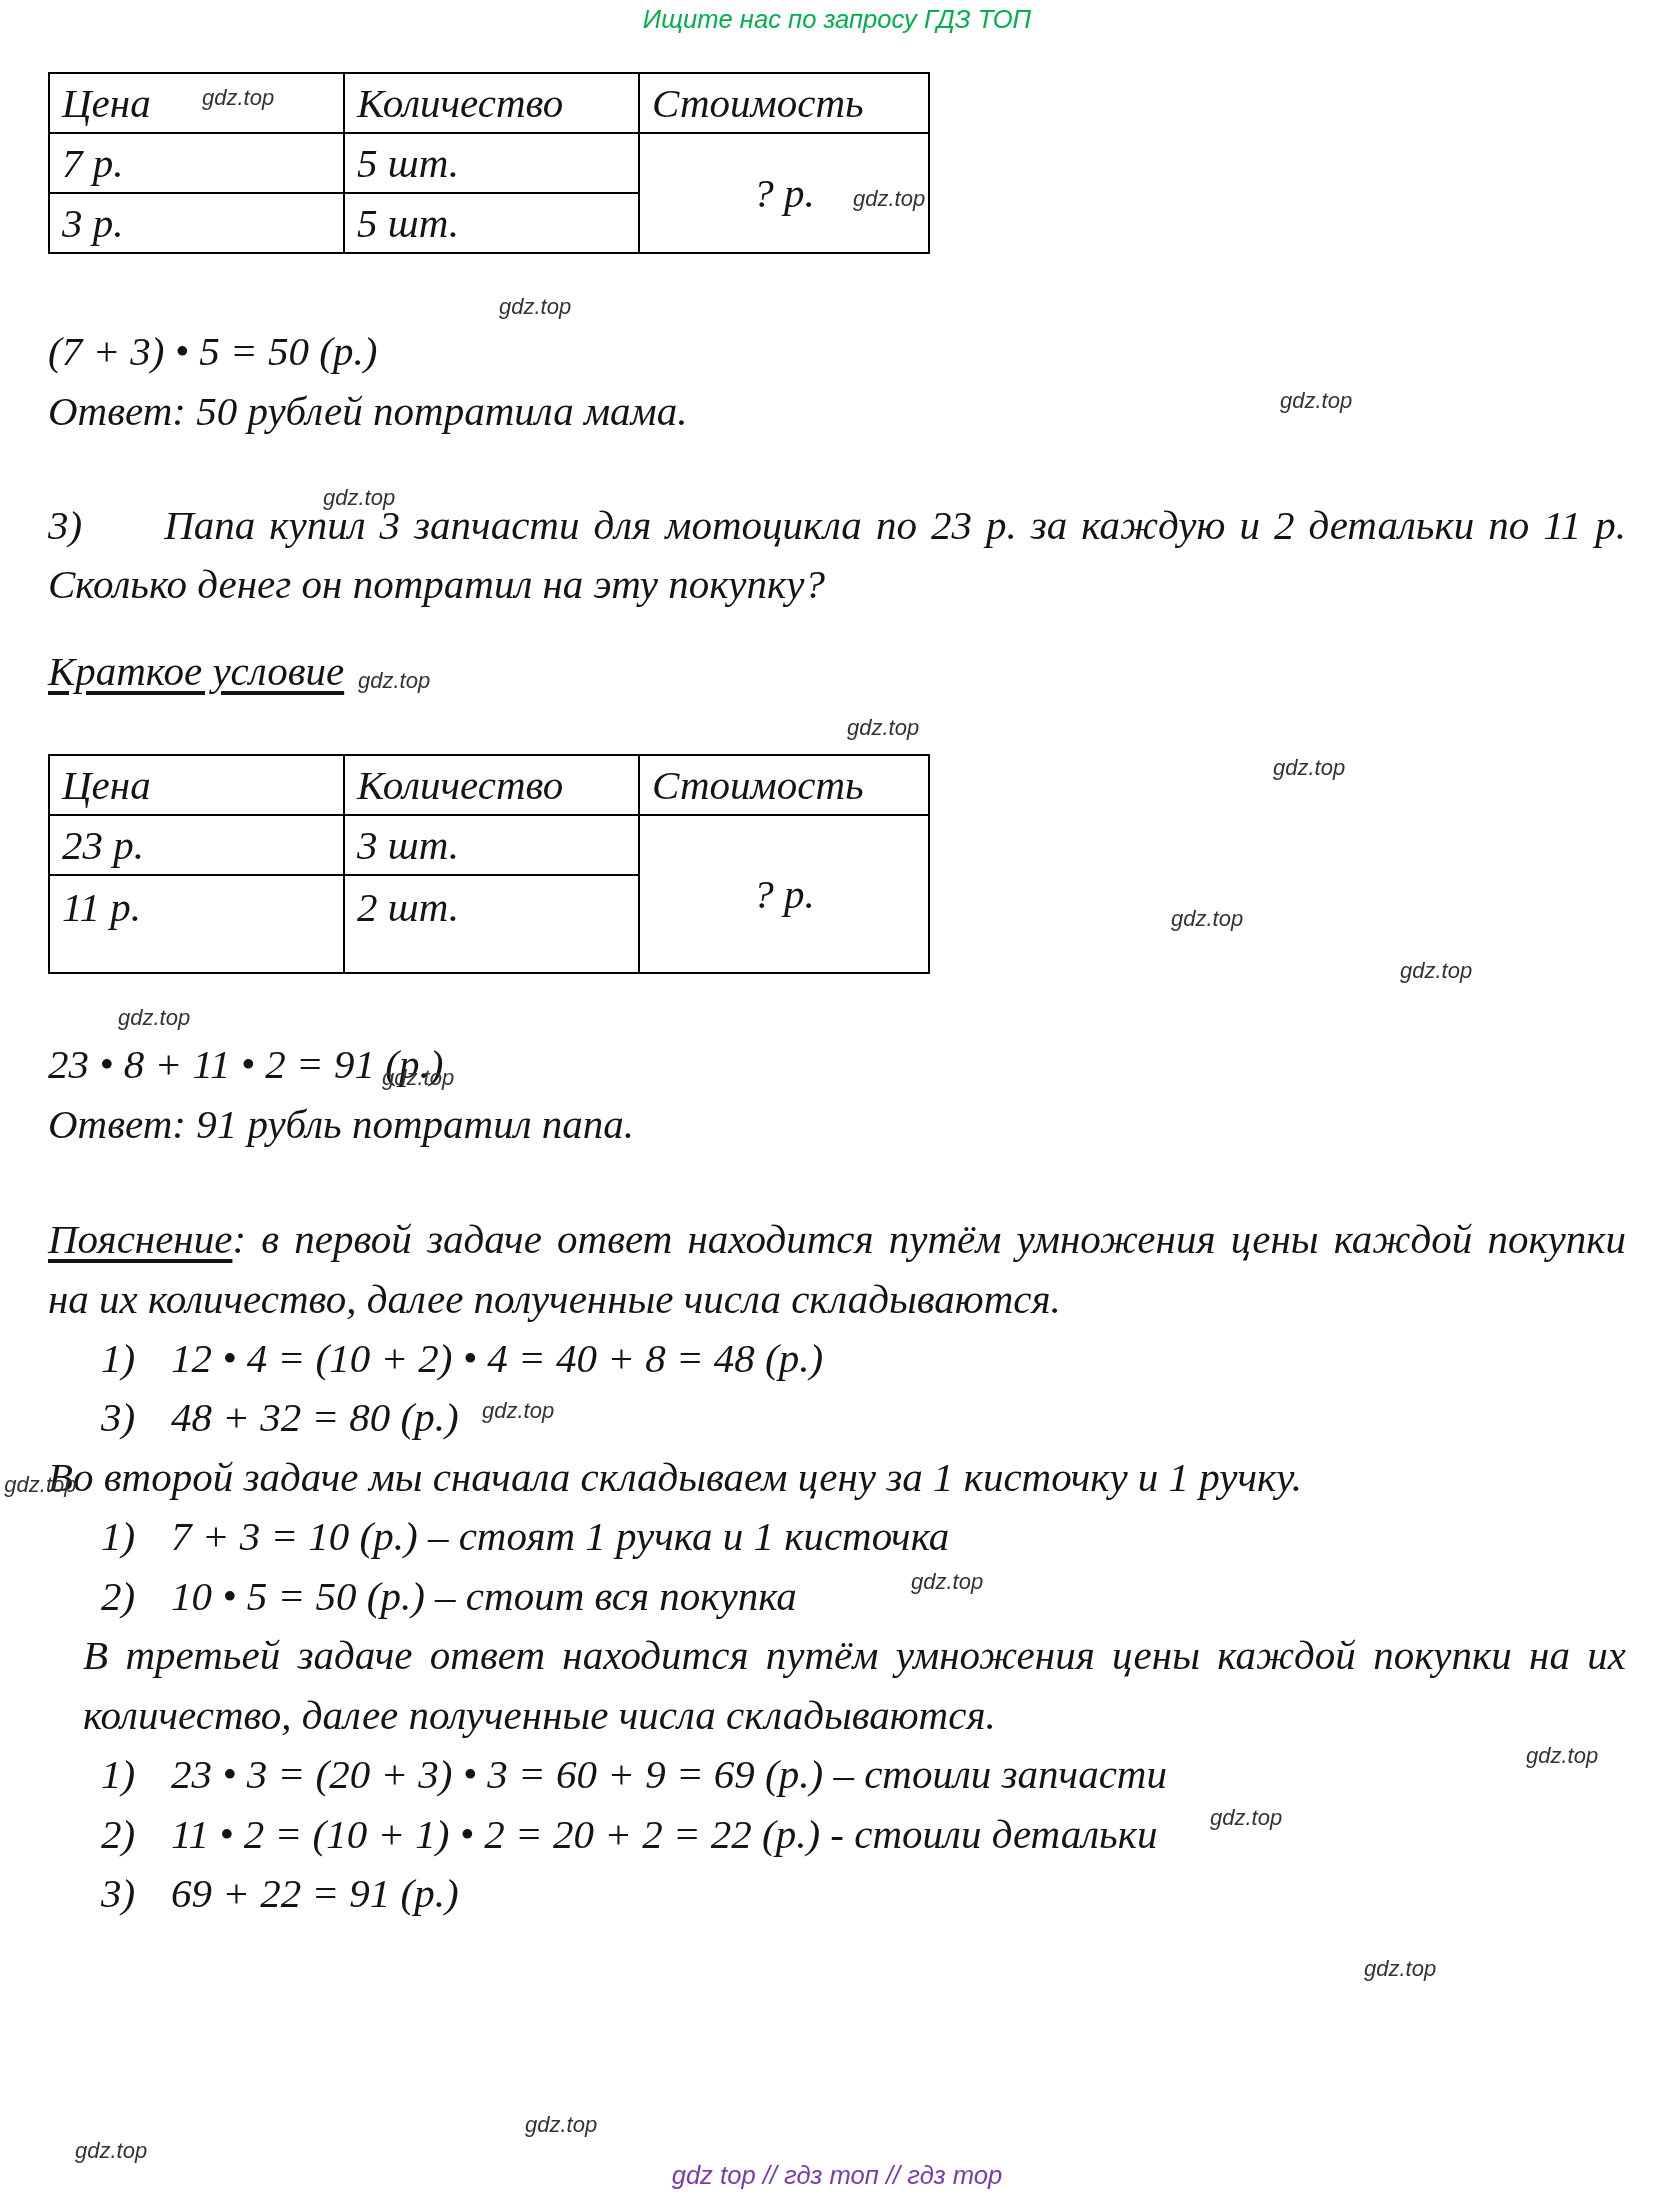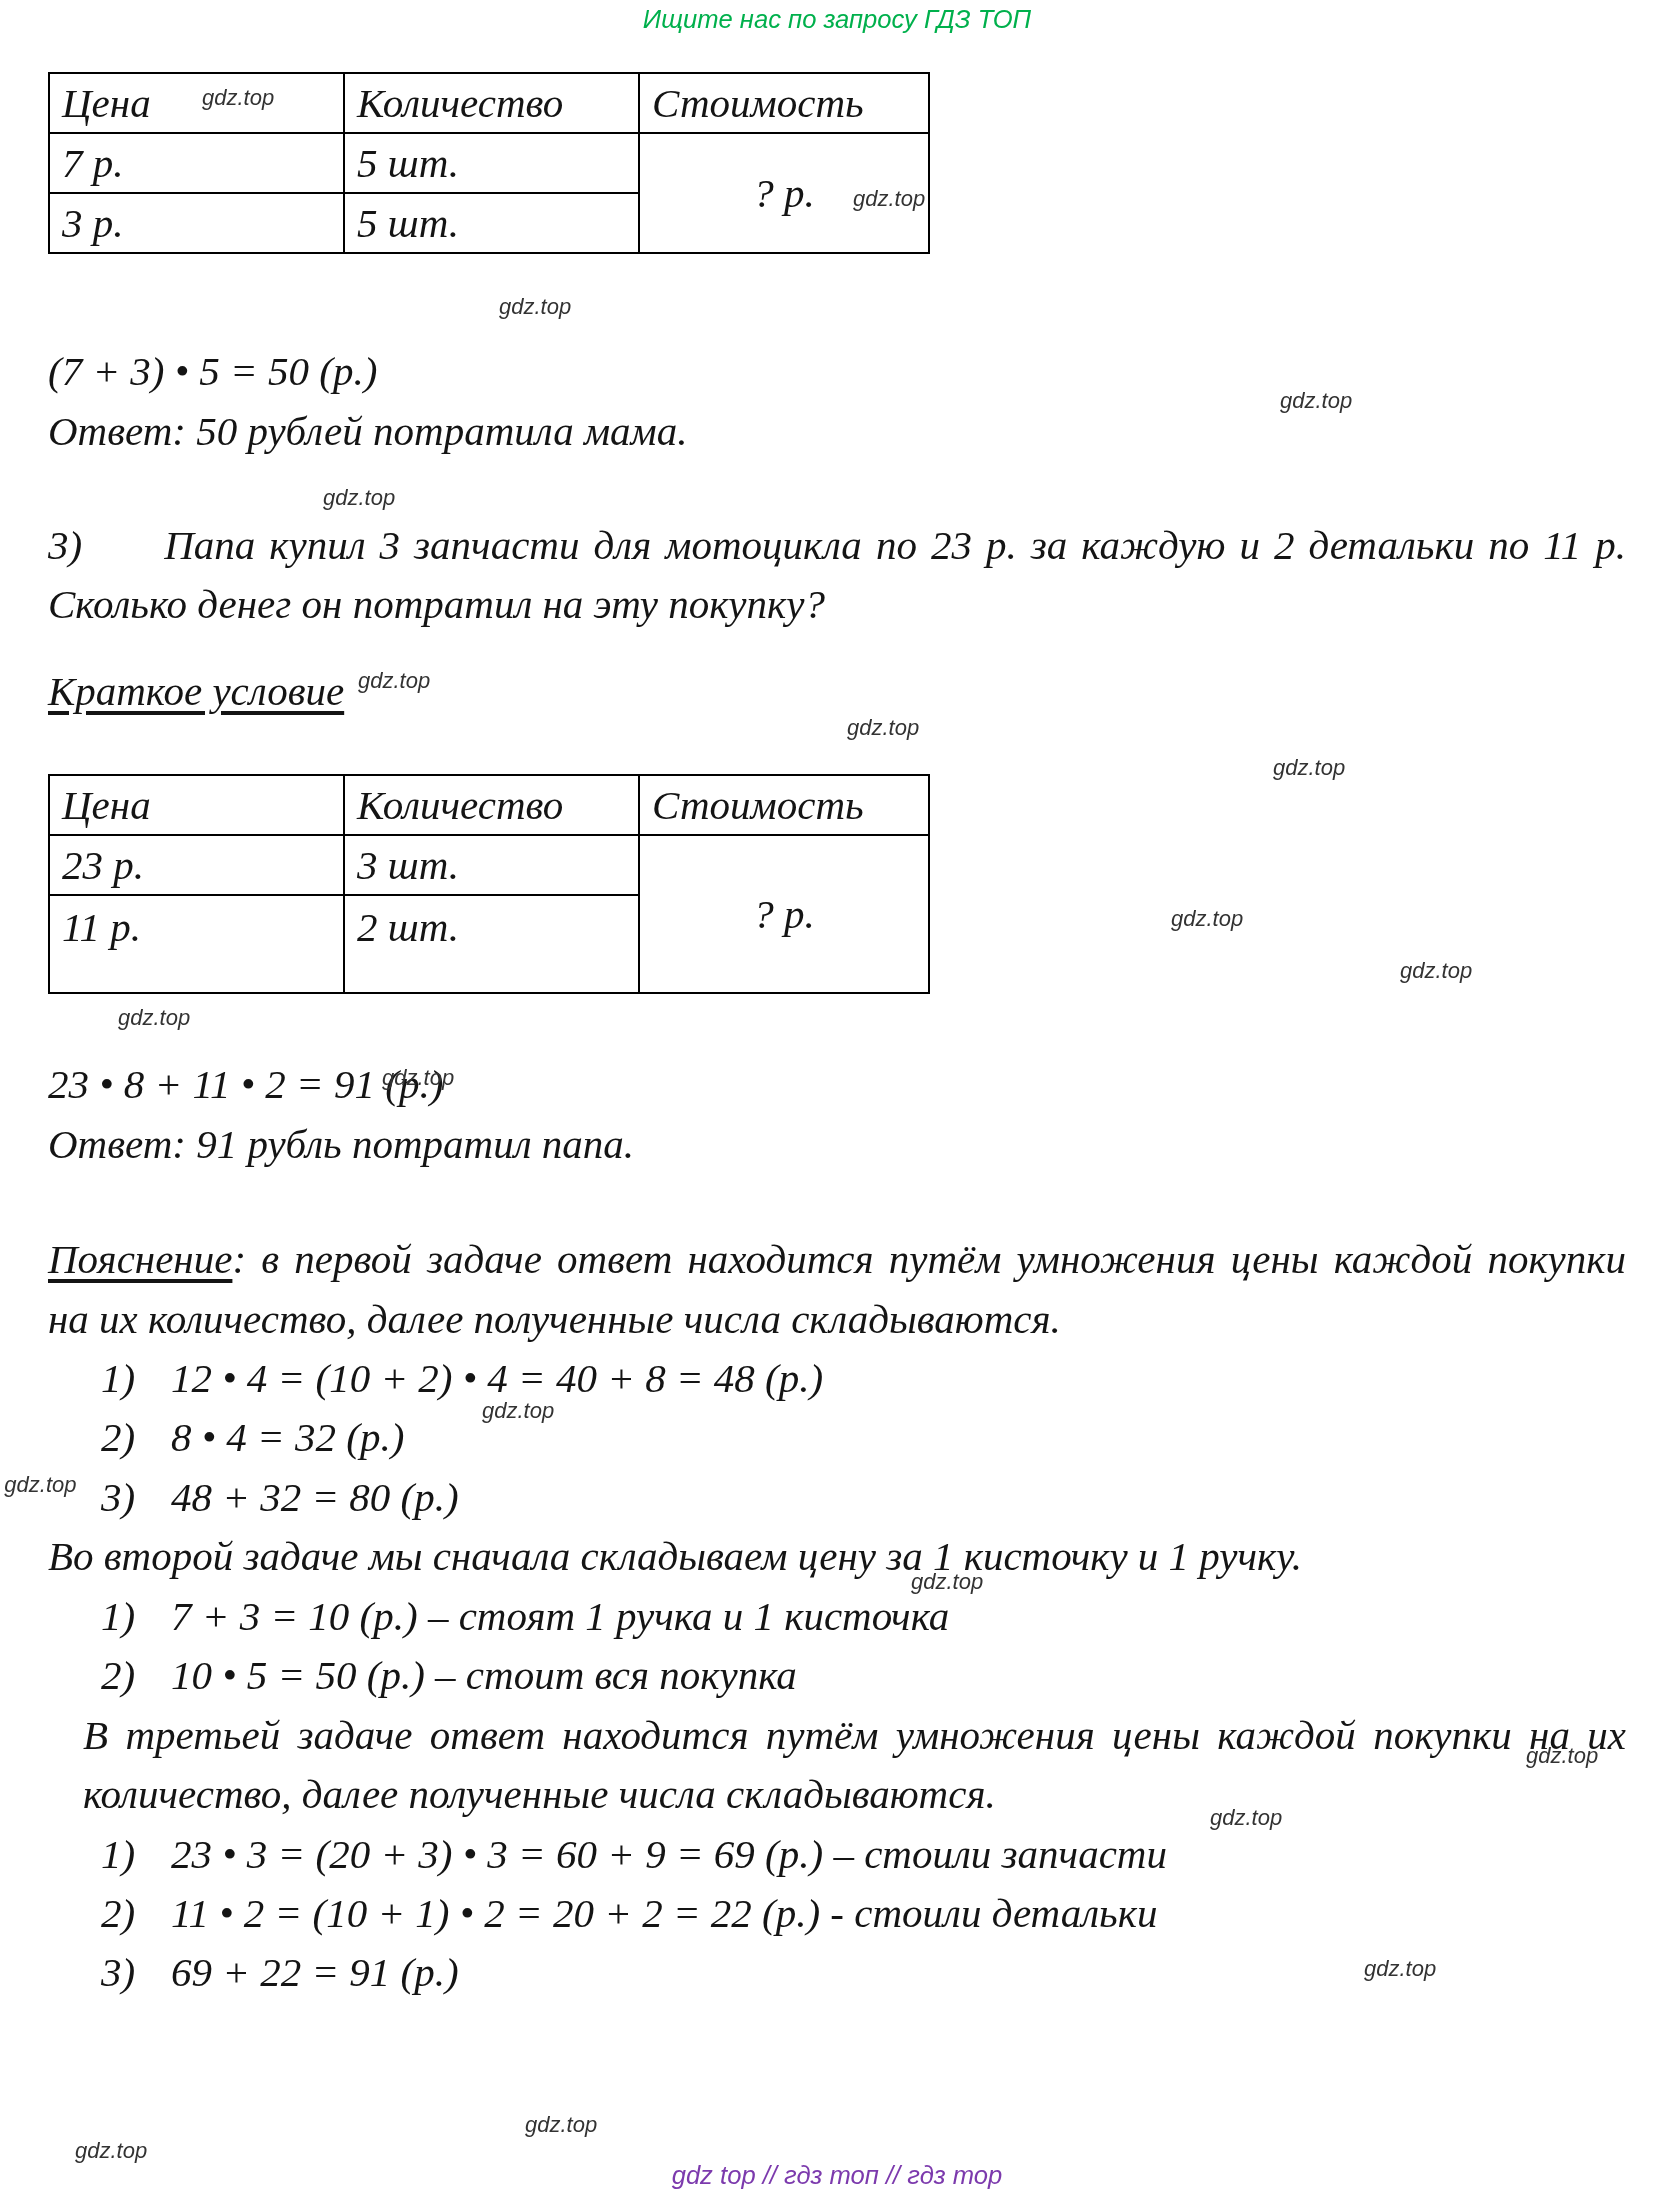--- a/index.html
+++ b/index.html
@@ -37,21 +37,21 @@
   .cond .c1 { width: 295px; }
   .cond .c2 { width: 295px; }
   .cond .c3 { width: 290px; }
   .cond td.cost { text-align: center; padding: 0; vertical-align: middle; }
   .cond tr.tall td { height: 98px; vertical-align: top; padding-top: 6.8px; }
 
   .t1 { margin-top: 38px; }
   .t2 { margin-top: 53px; }
 
   p { margin: 0; line-height: 1.45; }
-  .sol  { margin-top: 88px; }
+  .sol  { margin-top: 68px; }
   .sol2 { margin-top: 61px; }
   .statement { margin-top: 55px; text-align: justify; }
   .tab { display: inline-block; width: 82px; }
   .short-title { margin-top: 27px; }
   .underline { text-decoration: underline; text-underline-offset: 6px; }
   .expl { margin-top: 56px; text-align: justify; }
   .justify { text-align: justify; margin-left: 35px; }
   .step { padding-left: 53px; }
   .step .num { display: inline-block; width: 70px; }
 
@@ -136,21 +136,20 @@
     <div class="sol2">
       <p>23 • 8 + 11 • 2 = 91 (р.)</p>
       <p>Ответ: 91 рубль потратил папа.</p>
     </div>
 
     <p class="expl">
       <span class="underline">Пояснение</span><span>: в первой задаче ответ находится путём умножения цены каждой покупки на их количество, далее полученные числа складываются.</span>
     </p>
 
     <p class="step"><span class="num">1)</span><span>12 • 4 = (10 + 2) • 4 = 40 + 8 = 48 (р.)</span></p>
-    <p class="step"><span class="num">2)</span><span>8 • 4 = 32 (р.)</span></p>
     <p class="step"><span class="num">3)</span><span>48 + 32 = 80 (р.)</span></p>
 
     <p>Во второй задаче мы сначала складываем цену за 1 кисточку и 1 ручку.</p>
 
     <p class="step"><span class="num">1)</span><span>7 + 3 = 10 (р.) – стоят 1 ручка и 1 кисточка</span></p>
     <p class="step"><span class="num">2)</span><span>10 • 5 = 50 (р.) – стоит вся покупка</span></p>
 
     <p class="justify">В третьей задаче ответ находится путём умножения цены каждой покупки на их количество, далее полученные числа складываются.</p>
 
     <p class="step"><span class="num">1)</span><span>23 • 3 = (20 + 3) • 3 = 60 + 9 = 69 (р.) – стоили запчасти</span></p>

